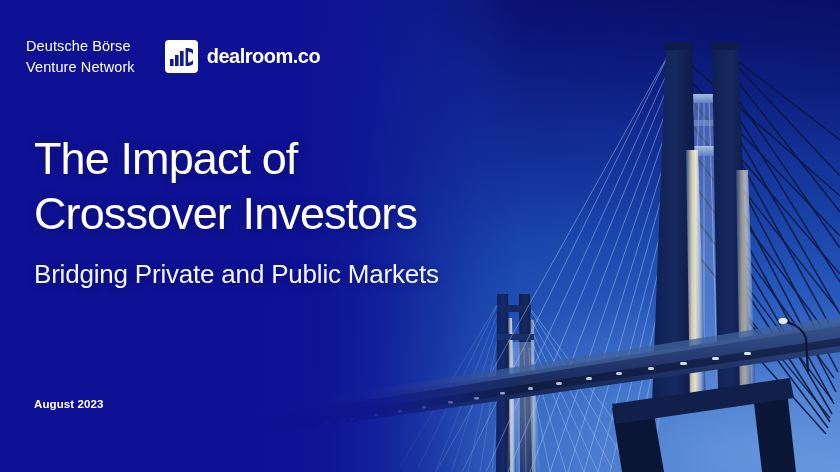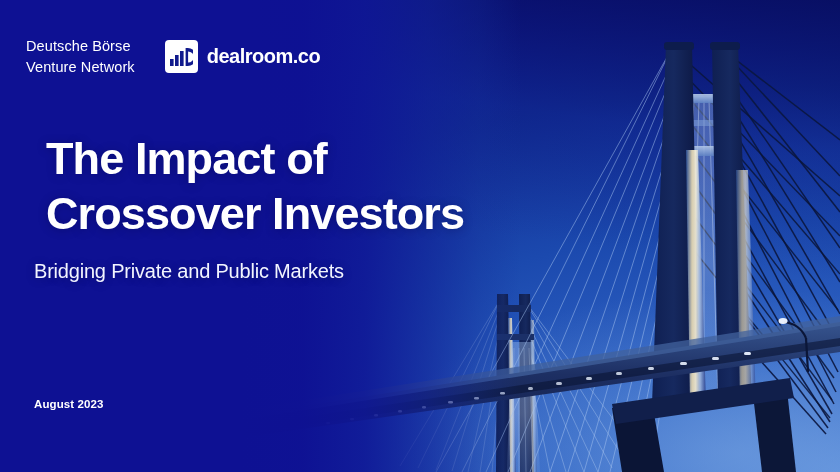--- a/index.html
+++ b/index.html
@@ -56,28 +56,27 @@
   .dr-mark{
     width:33px;height:33px;background:#ffffff;border-radius:4px;
     display:flex;align-items:center;justify-content:center;
   }
   .dr-word{
     color:#ffffff;font-size:20px;font-weight:700;letter-spacing:-.5px;
   }
 
   .headline{
     position:absolute;left:34px;top:132px;
-    color:#ffffff;font-weight:700;font-size:45px;line-height:1.22;
+    color:#ffffff;font-weight:400;font-size:45px;line-height:1.22;
     letter-spacing:-.9px;white-space:pre-line;
     text-shadow:0 1px 10px rgba(4,8,60,.35);
-    margin-left:12px;
   }
   .subhead{
     position:absolute;left:34px;top:258px;
-    color:#f2f5ff;font-weight:400;font-size:20px;line-height:1.3;
+    color:#f2f5ff;font-weight:400;font-size:26px;line-height:1.3;
     letter-spacing:-.2px;
     text-shadow:0 1px 8px rgba(4,8,60,.35);
   }
   .datestamp{
     position:absolute;left:34px;top:398px;
     color:#ffffff;font-weight:700;font-size:11.5px;letter-spacing:.1px;
   }
 </style>
 </head>
 <body>

